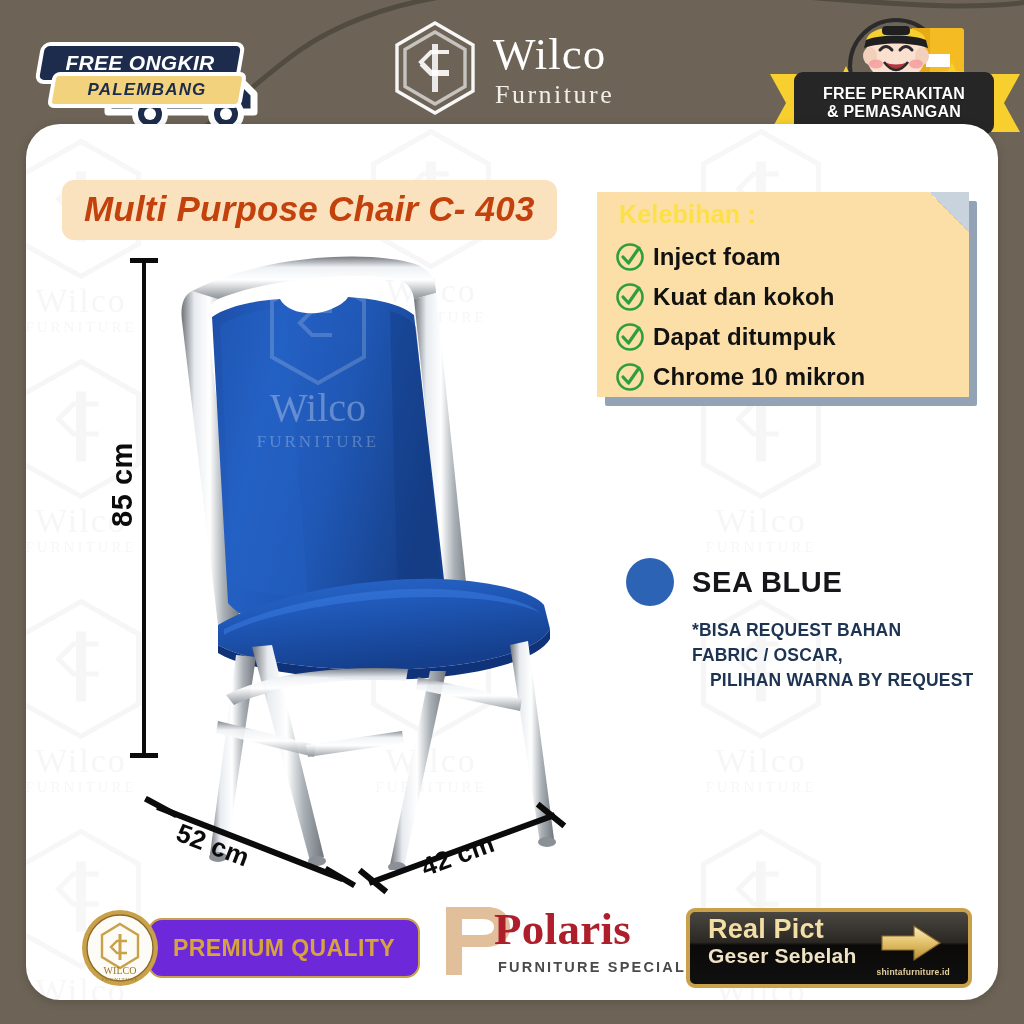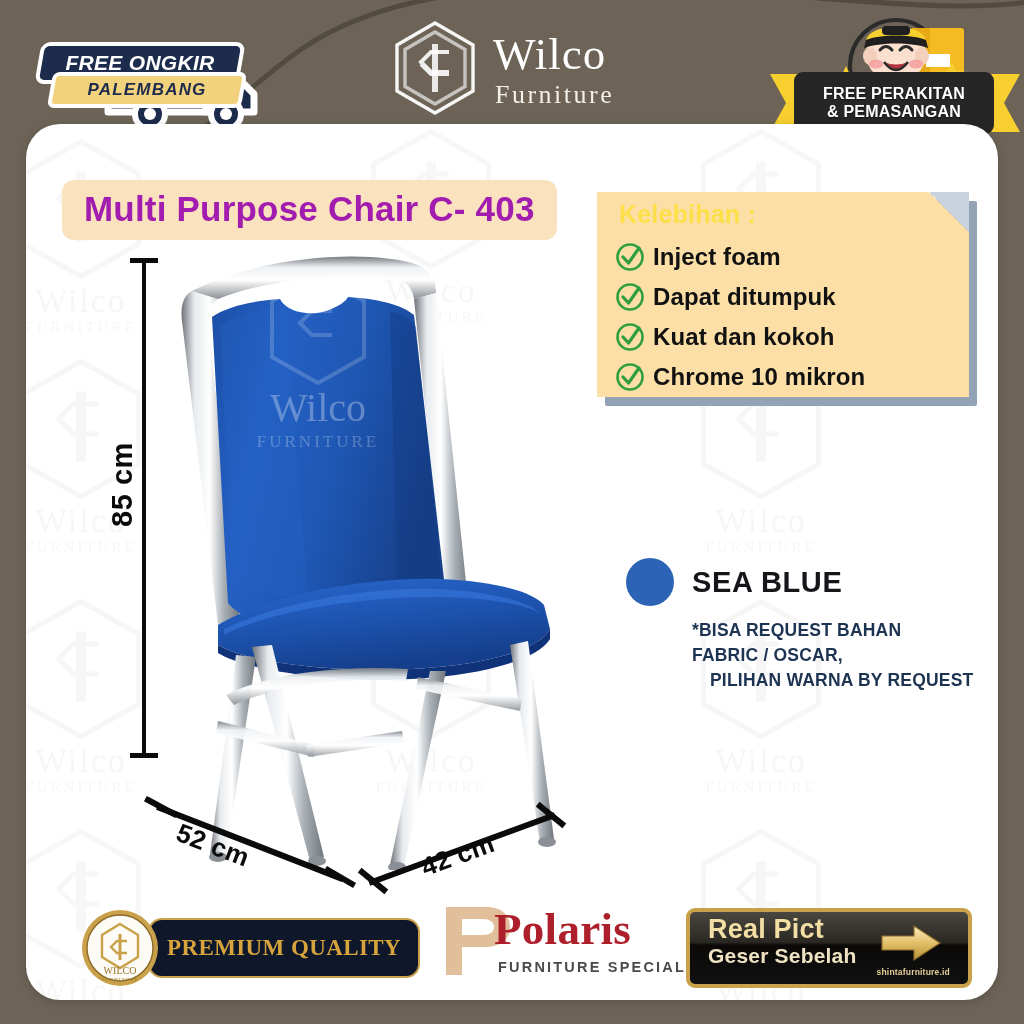--- a/index.html
+++ b/index.html
@@ -66,21 +66,21 @@
     letter-spacing:.2px;white-space:nowrap;text-shadow:0 1px 1px rgba(0,0,0,.5);
   }
 
   
   .title{
     position:absolute;left:62px;top:180px;
     background:#f9e2bd;border-radius:12px;
     padding:9px 22px 11px 22px;
   }
   .title span{
-    font-size:35px;font-weight:bold;color:#a21caf;
+    font-size:35px;font-weight:bold;font-style:italic;color:#c2410c;
     white-space:nowrap;letter-spacing:.2px;
   }
 
   
   .note{position:absolute;left:597px;top:192px;width:372px;height:205px;}
   .note .shadow{
     position:absolute;left:8px;top:9px;width:100%;height:100%;
     background:#93a3b5;border-radius:2px;
   }
   .note .paper{
@@ -134,22 +134,22 @@
   .dimdiag{position:absolute;}
   .dimdiag .lab{
     position:absolute;font-size:26px;font-weight:bold;color:#0b0b0b;white-space:nowrap;
     letter-spacing:.4px;
   }
 
   
   .premium{position:absolute;left:70px;top:908px;width:350px;height:78px;}
   .premium .pill{
     position:absolute;left:78px;top:10px;width:268px;height:56px;
-    background:#0f172a;border:2.5px solid #c9a14a;border-radius:14px;
-    display:flex;align-items:center;justify-content:center;font-family:Liberation Serif, serif;
+    background:#6d28d9;border:2.5px solid #c9a14a;border-radius:14px;
+    display:flex;align-items:center;justify-content:center;
   }
   .premium .pill span{
     color:#d7a33c;font-size:23px;font-weight:bold;letter-spacing:.4px;white-space:nowrap;
   }
   .premium .seal{position:absolute;left:10px;top:0;width:80px;height:80px;}
 
   .polaris{position:absolute;left:432px;top:903px;width:236px;height:82px;}
   .polaris .pmark{position:absolute;left:0px;top:-2px;width:86px;height:78px;opacity:.85;}
   .polaris .pname{
     position:absolute;left:62px;top:4px;
@@ -412,28 +412,28 @@
           <circle cx="15" cy="15" r="12.5" fill="none" stroke="#2e9e3f" stroke-width="2.6"></circle>
           <path d="M 8 15 L 13.5 21 L 24 6" fill="none" stroke="#2e9e3f" stroke-width="3.2" stroke-linecap="round" stroke-linejoin="round"></path>
         </svg>
         <span class="txt">Inject foam</span>
       </li>
       <li>
         <svg class="chk" viewBox="0 0 30 30">
           <circle cx="15" cy="15" r="12.5" fill="none" stroke="#2e9e3f" stroke-width="2.6"></circle>
           <path d="M 8 15 L 13.5 21 L 24 6" fill="none" stroke="#2e9e3f" stroke-width="3.2" stroke-linecap="round" stroke-linejoin="round"></path>
         </svg>
-        <span class="txt">Dapat ditumpuk</span>
+        <span class="txt">Kuat dan kokoh</span>
       </li>
       <li>
         <svg class="chk" viewBox="0 0 30 30">
           <circle cx="15" cy="15" r="12.5" fill="none" stroke="#2e9e3f" stroke-width="2.6"></circle>
           <path d="M 8 15 L 13.5 21 L 24 6" fill="none" stroke="#2e9e3f" stroke-width="3.2" stroke-linecap="round" stroke-linejoin="round"></path>
         </svg>
-        <span class="txt">Kuat dan kokoh</span>
+        <span class="txt">Dapat ditumpuk</span>
       </li>
       <li>
         <svg class="chk" viewBox="0 0 30 30">
           <circle cx="15" cy="15" r="12.5" fill="none" stroke="#2e9e3f" stroke-width="2.6"></circle>
           <path d="M 8 15 L 13.5 21 L 24 6" fill="none" stroke="#2e9e3f" stroke-width="3.2" stroke-linecap="round" stroke-linejoin="round"></path>
         </svg>
         <span class="txt">Chrome 10 mikron</span>
       </li>
     </ul>
   </div>

